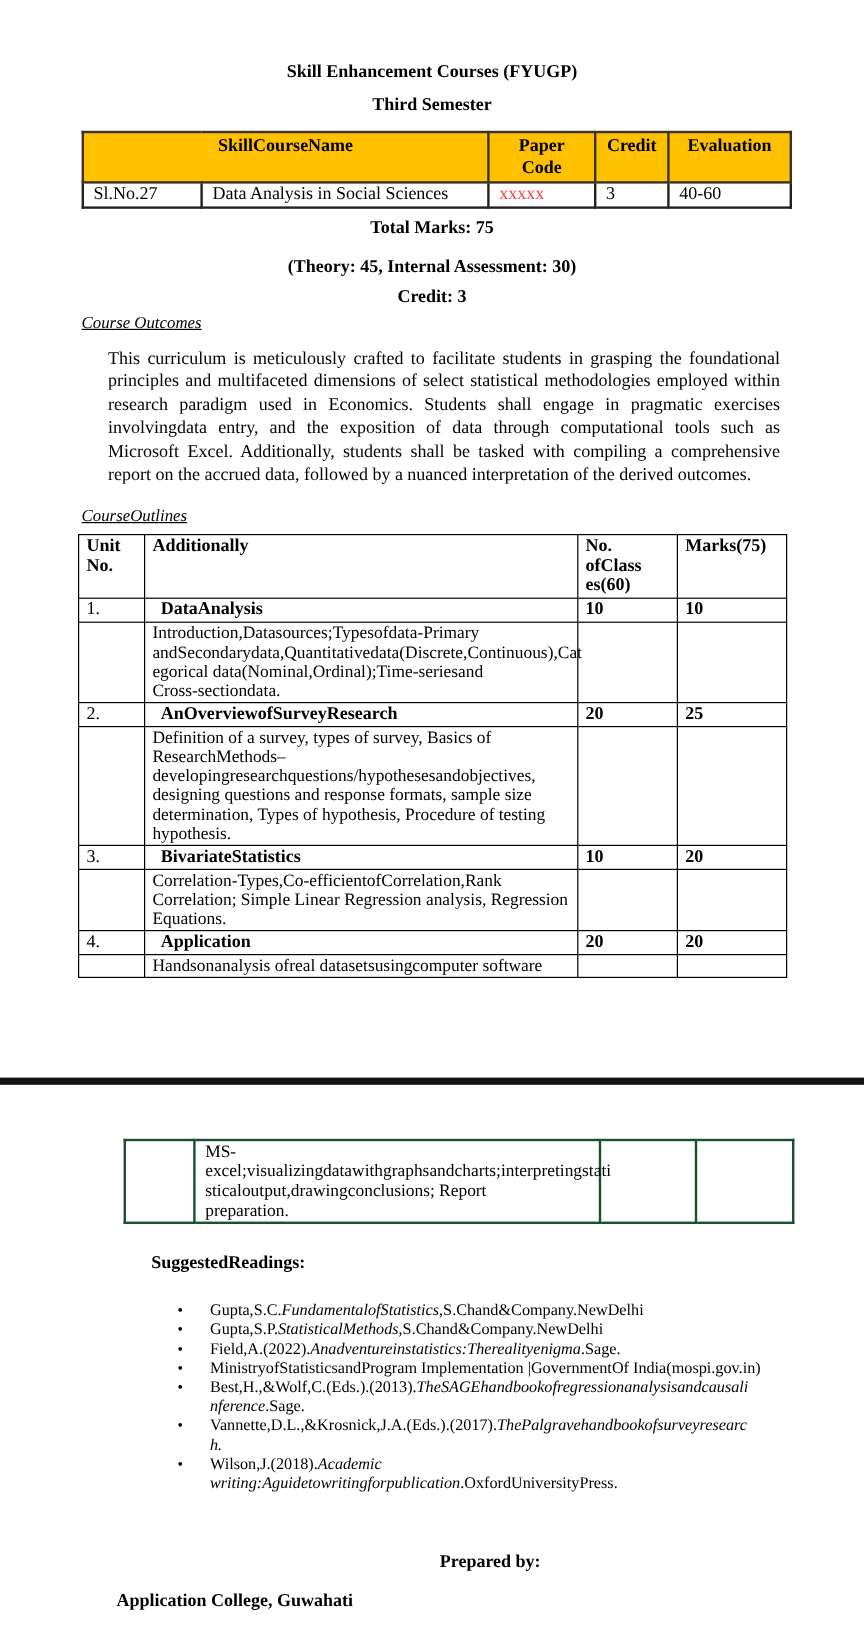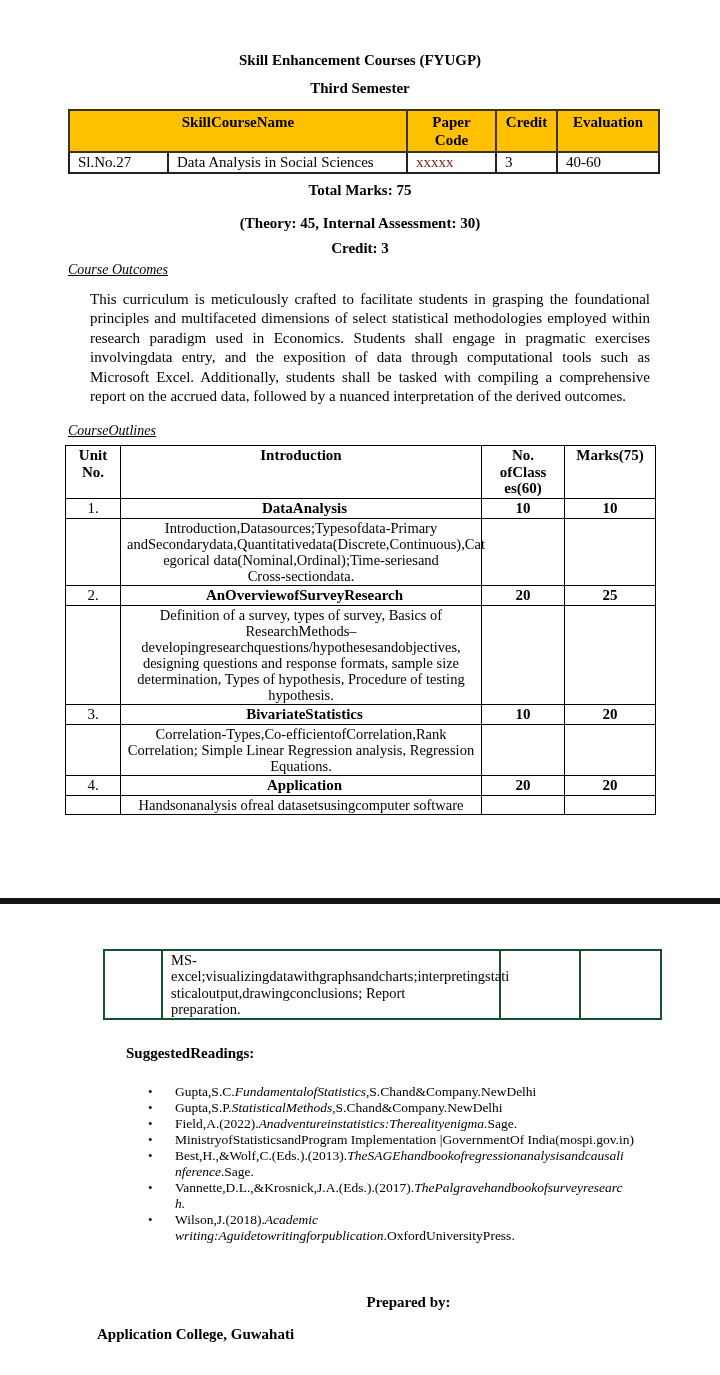--- a/index.html
+++ b/index.html
@@ -38,21 +38,21 @@
 
   .section-heading { margin:3px 0 0 68px; font-size:14px; text-decoration:underline; line-height:18px;font-style:italic; }
   .outcomes-para {
     margin:11px 70px 0 90px; font-size:15px; line-height:19.4px;
     text-align:justify;
   }
   .outlines-heading { margin-top:16px; }
 
   
   .t2 { margin:5px 0 0 65px; width:590px; font-size:15px; }
-  .t2 th, .t2 td { border:1px solid #000; vertical-align:top; padding:1px 6px; text-align:center; }
+  .t2 th, .t2 td { border:1px solid #000; vertical-align:top; padding:1px 6px; text-align:left; }
   .t2 th { font-weight:bold; line-height:16.5px; }
   .t2 .unit-title { font-weight:bold; padding-left:13px; }
   .t2 .num { font-weight:bold; }
   .t2 .detail { font-size:14.5px; line-height:16px; }
 
   
   .t3 { margin:45px 0 0 103px; width:557px; font-size:15px; }
   .t3 td { border:2px solid #14532d; vertical-align:top; padding:1px 8px; }
   .t3 .detail { font-size:14.5px; line-height:16.3px; }
 
@@ -88,21 +88,21 @@
         <tr>
           <th colspan="2" style="background-color: rgb(255, 192, 0);">SkillCourseName</th>
           <th class="pre" style="background-color: rgb(255, 192, 0);">Paper
 Code</th>
           <th style="background-color: rgb(255, 192, 0);">Credit</th>
           <th style="background-color: rgb(255, 192, 0);">Evaluation</th>
         </tr>
         <tr>
           <td class="c">Sl.No.27</td>
           <td>Data Analysis in Social Sciences</td>
-          <td style="color: #7f1d1d;">xxxxx</td>
+          <td style="color: #ef4444;">xxxxx</td>
           <td class="c">3</td>
           <td class="c">40-60</td>
         </tr>
       </tbody>
     </table>
 
     <div class="cline total-marks">Total Marks: 75</div>
     <div class="cline theory-line">(Theory: 45, Internal Assessment: 30)</div>
     <div class="cline credit-line">Credit: 3</div>
 
@@ -115,21 +115,21 @@
       <colgroup>
         <col style="width:55px">
           <col style="width:361px">
           <col style="width:83px">
           <col style="width:91px">
       </colgroup>
       <tbody>
         <tr>
           <th class="pre">Unit
 No.</th>
-          <th>Introduction</th>
+          <th>Additionally</th>
           <th class="pre">No.
 ofClass
 es(60)</th>
           <th>Marks(75)</th>
         </tr>
 
         <tr>
           <td>1.</td>
           <td class="unit-title">DataAnalysis</td>
           <td class="num">10</td>

